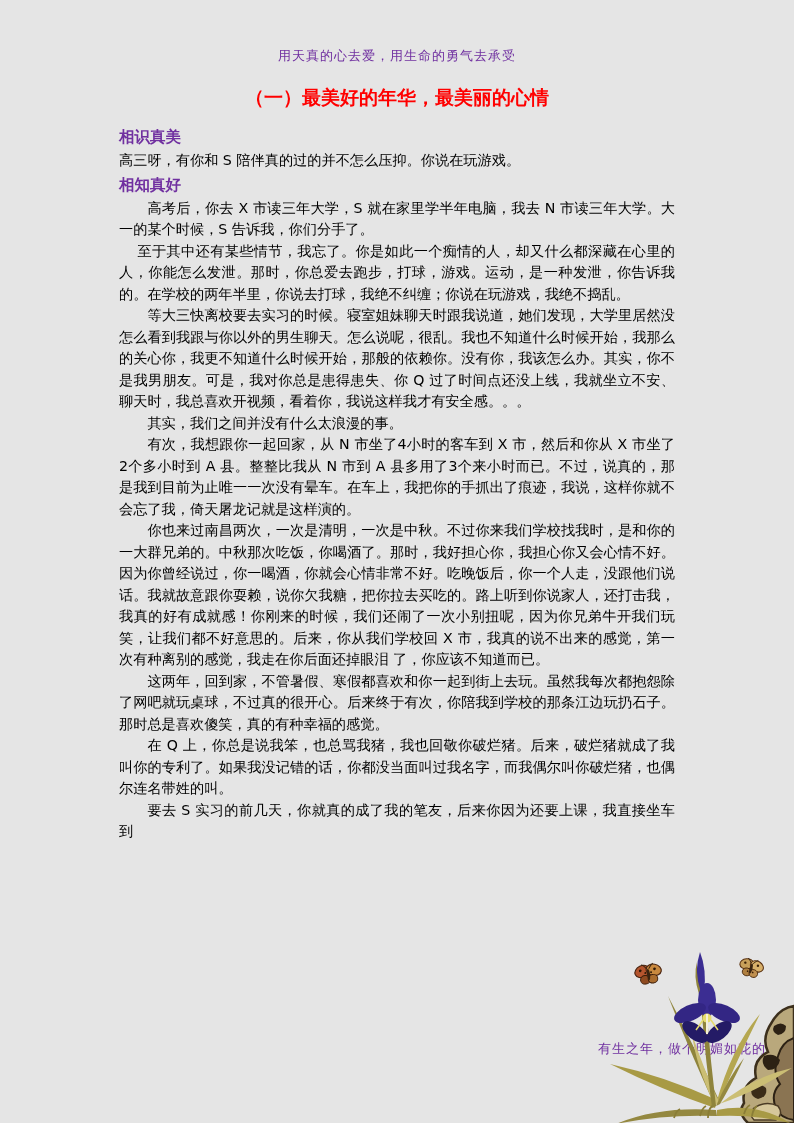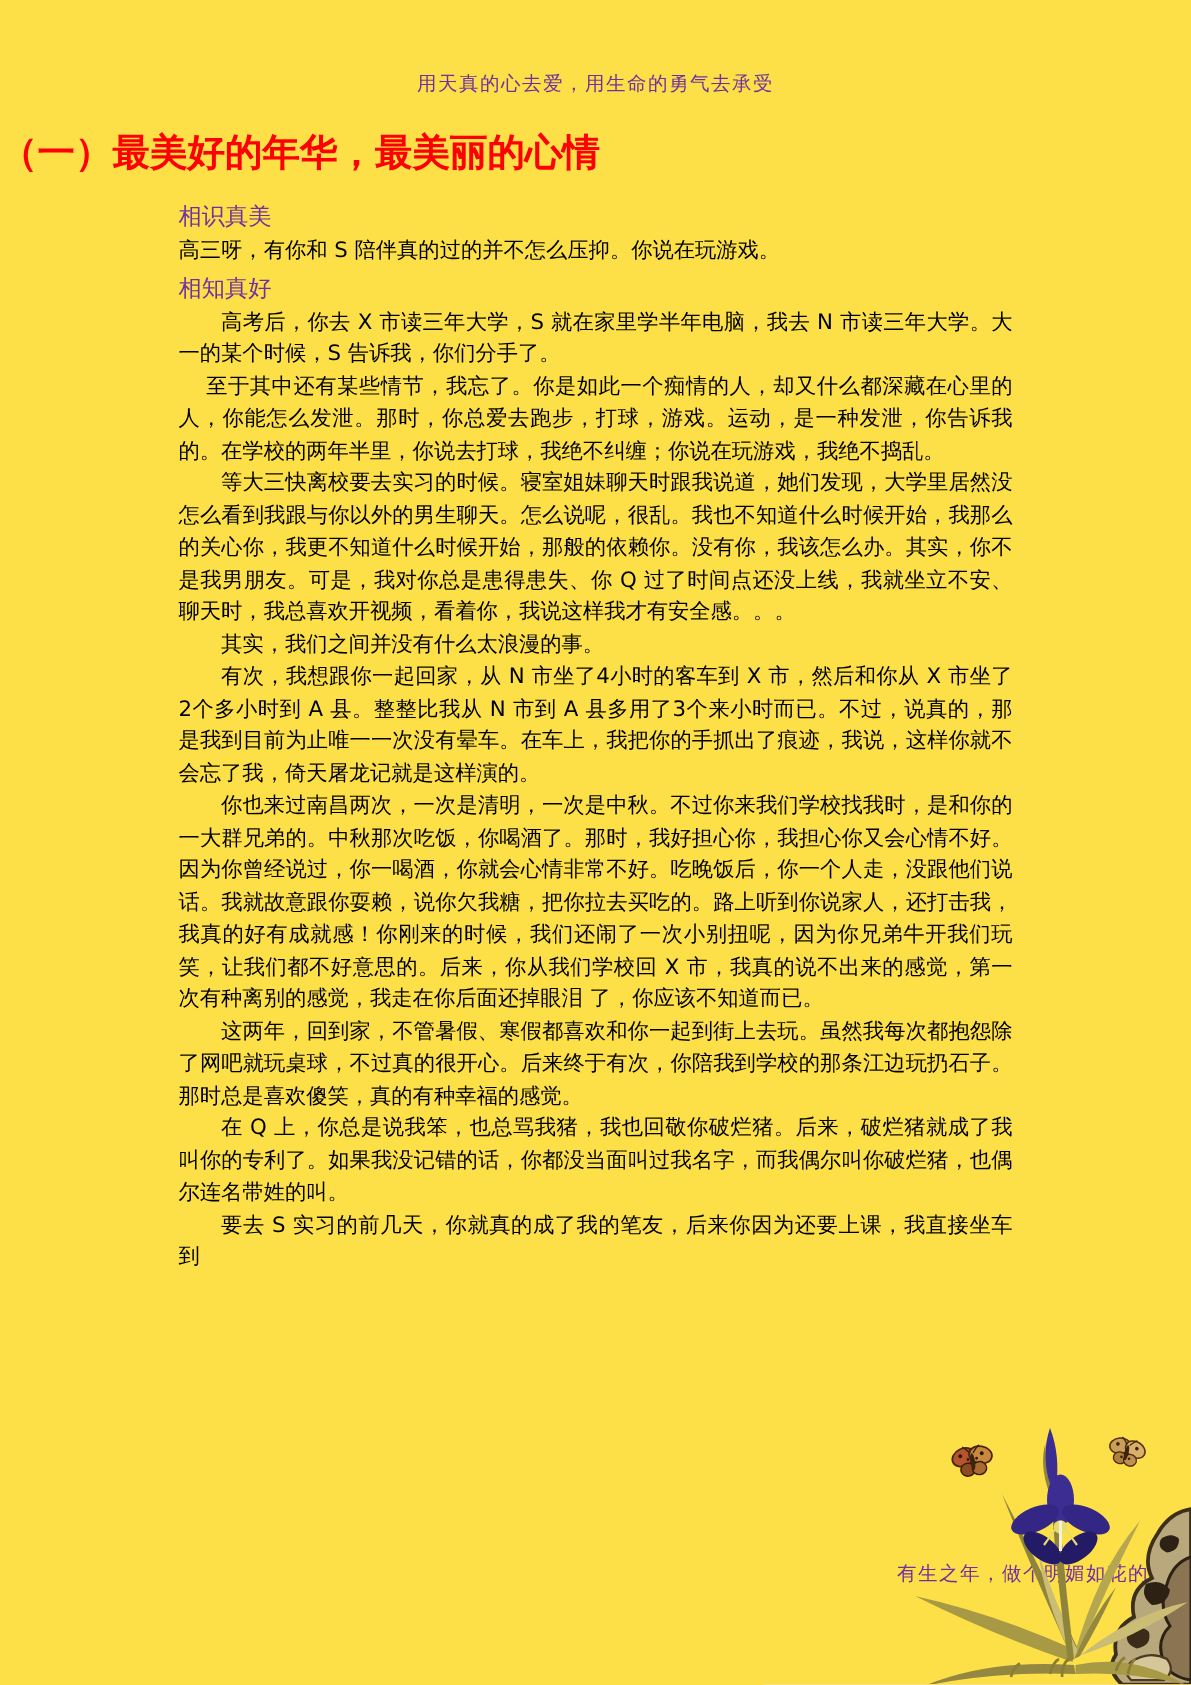--- a/index.html
+++ b/index.html
@@ -3,53 +3,53 @@
 <meta charset="utf-8">
 <style>
   html,body { margin:0; padding:0; }
   body {
     font-family: "DejaVu Sans", "Liberation Sans", sans-serif;
     background:#F8ECC3;
   }
   .page {
     position:relative;
     width:794px; height:1123px;
-    background:#fde047;
+    background:#e5e5e5;
     overflow:hidden;
     color:#000;
   }
   .header-note {
     padding-top:47px;
     text-align:center;
     font-size:13px;
     color:#7030A0;
     letter-spacing:1px;
   }
   .doc-title {
     margin-top:20px;
     margin-bottom:7px;
-    text-align:left;
-    font-size:25px;
+    text-align:center;
+    font-size:19px;
     font-weight:bold;
     color:#FF0000;
   }
   .content {
     width:556px;
     margin:0 auto 0 119px;
     font-size:14.2px;
     line-height:21.5px;
     text-align:justify;
   }
   .para { margin:0; text-indent:2em; }
   .para.no-indent { text-indent:0; }
   .para.indent-sm { text-indent:1.3em; }
   .heading {
     margin:2px 0;
     font-size:15.5px;
-    font-weight:normal;
+    font-weight:bold;
     color:#7030A0;
     line-height:22px;
   }
   .heading.first { margin-top:15px; }
   .footer-note {
     position:absolute;
     left:0; top:1040px;
     width:100%;
     text-align:right;
     font-size:13px;

